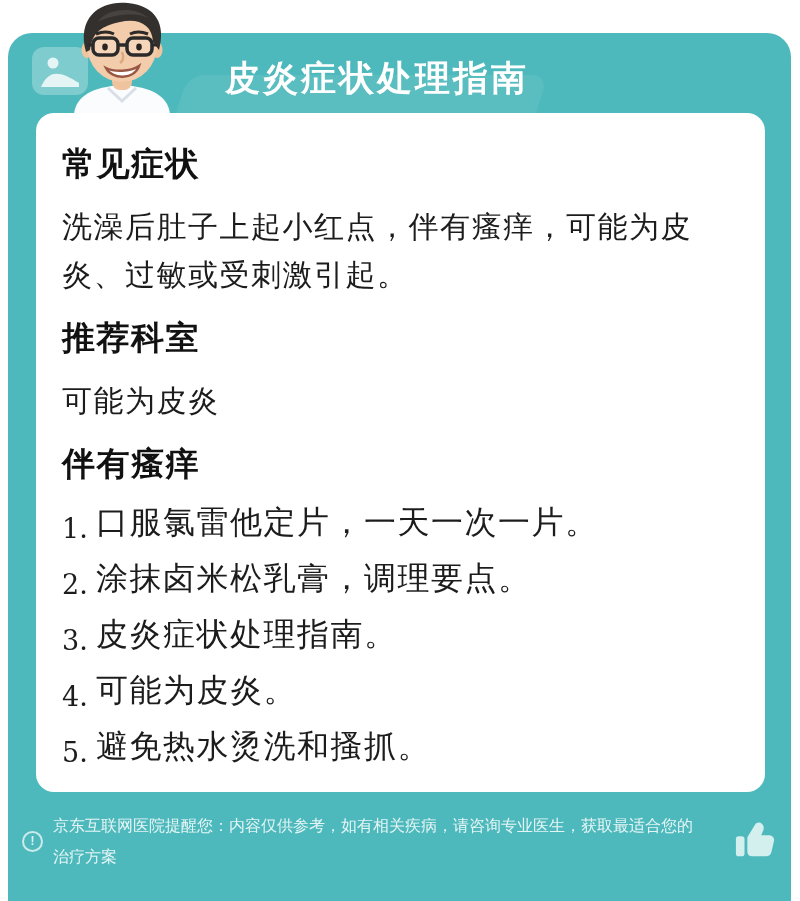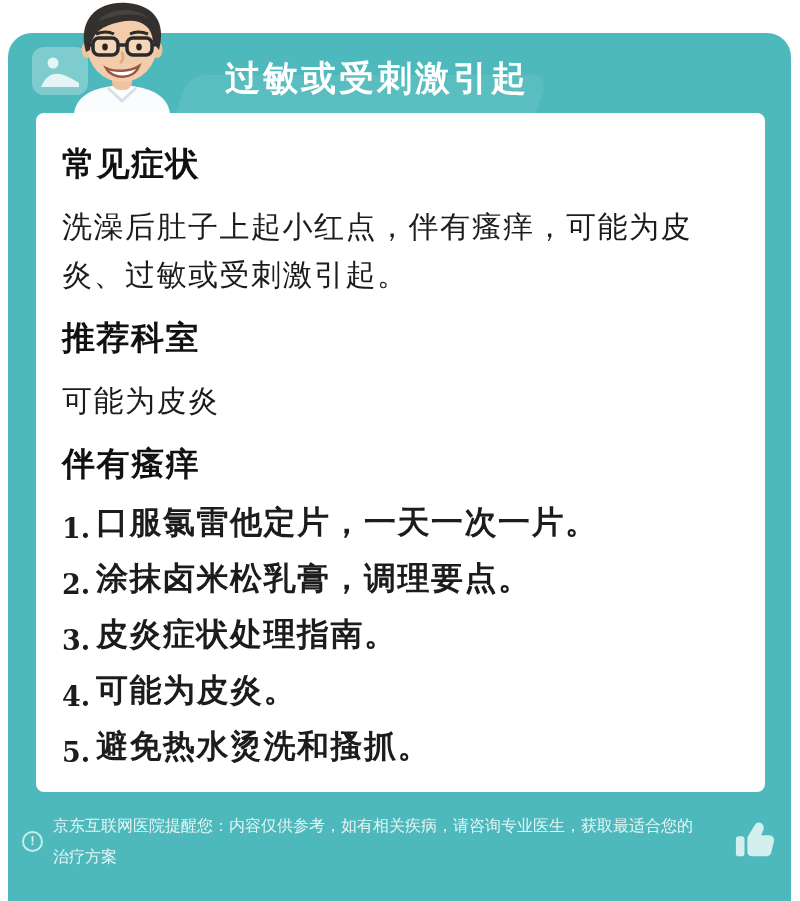--- a/index.html
+++ b/index.html
@@ -28,42 +28,41 @@
     position:absolute;left:217px;top:22px;
     font-size:35px;font-weight:bold;color:var(--title,#ffffff);
     letter-spacing:3px;white-space:nowrap;
   }
   
   .avatar-wrap{position:absolute;left:46px;top:0px;width:152px;height:114px;z-index:3;}
   
   .card{
     position:absolute;left:36px;top:113px;width:729px;height:679px;
     box-sizing:border-box;padding:22px 26px 0 26px;
-    background:var(--card-bg,#ffffff);border-radius:8px;z-index:4;
+    background:var(--card-bg,#ffffff);border-radius:18px;z-index:4;
     overflow:hidden;
   }
   .card h2{
     margin:18px 0 0 0;font-size:33px;line-height:42px;font-weight:bold;
     color:var(--heading,#111111);letter-spacing:1.5px;
   }
   .card h2.first{margin-top:8px;}
   .card p{
     margin:18px 0 0 0;font-size:30px;line-height:48px;
     color:var(--body,#1c1c1c);letter-spacing:1.5px;
   }
   .card ol{
     list-style:none;margin:16px 0 0 0;padding:0;
     counter-reset:tip;
   }
   .card ol li{
     counter-increment:tip;
     position:relative;padding-left:34px;margin:0 0 13px 0;
     font-size:32px;line-height:43px;color:var(--body,#1c1c1c);
     letter-spacing:1.5px;
-    font-weight:bold;
   }
   .card ol li::before{
     content:counter(tip) ".";
     position:absolute;left:0;top:6px;
     font-family:"DejaVu Serif","Liberation Serif",serif;
     font-size:27px;color:#1c1c1c;letter-spacing:0;
   }
   
   .footer{
     position:absolute;left:22px;top:810px;width:756px;z-index:5;
@@ -85,21 +84,21 @@
 <body>
 
 <div class="bubble">
   <div class="badge">
     <svg width="48" height="40" viewBox="0 0 48 40">
       <circle cx="17" cy="12" r="5.5" fill="rgba(255,255,255,0.8)"></circle>
       <path d="M5 36 C12 20 22 18 43 32 L43 36 Z" fill="rgba(255,255,255,0.8)"></path>
     </svg>
   </div>
   <div class="sheen"></div>
-  <div class="bubble-title">过敏或受刺激引起</div>
+  <div class="bubble-title">皮炎症状处理指南</div>
 </div>
 
 <div class="avatar-wrap">
   <svg width="152" height="114" viewBox="0 0 152 114">
 
     <path d="M28 114 C30 96 46 87 76 85 C106 87 122 96 124 114 Z" fill="#fbfcfe"></path>
     <path d="M62 88 L76 101 L90 88" fill="none" stroke="#d9dfe8" stroke-width="3"></path>
 
     <rect x="66" y="68" width="20" height="22" rx="8" fill="#eec39e"></rect>
 

